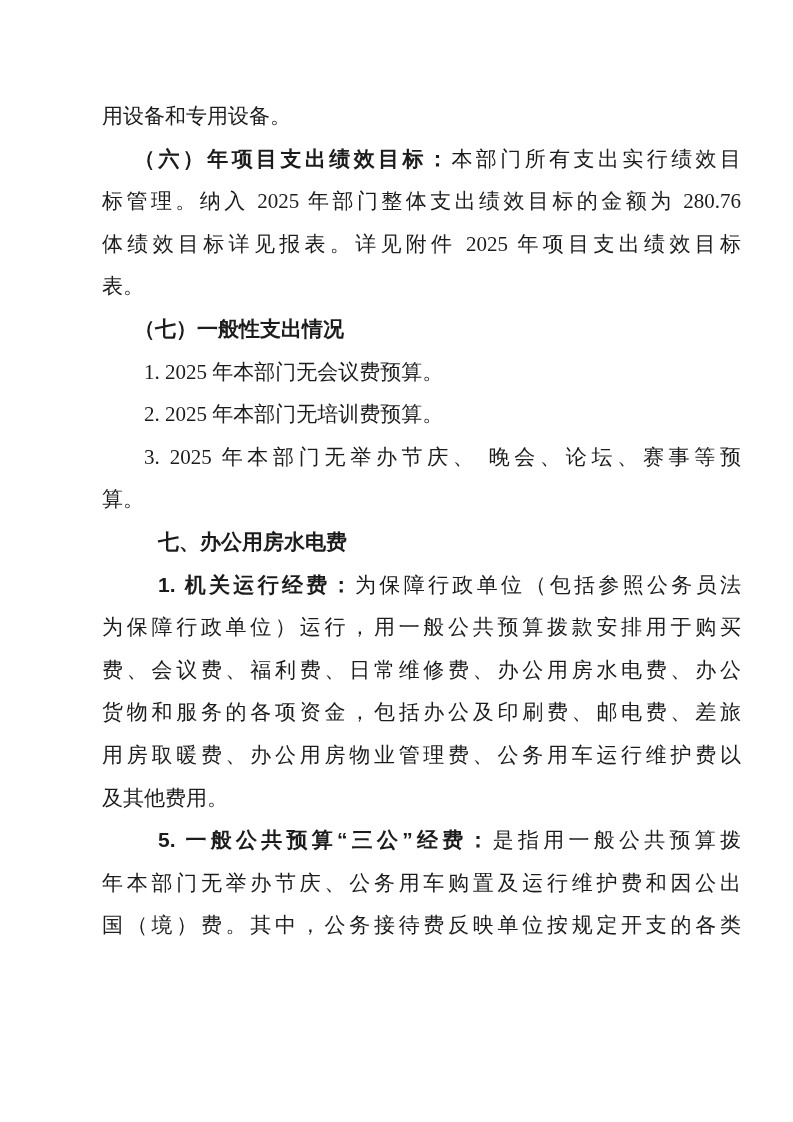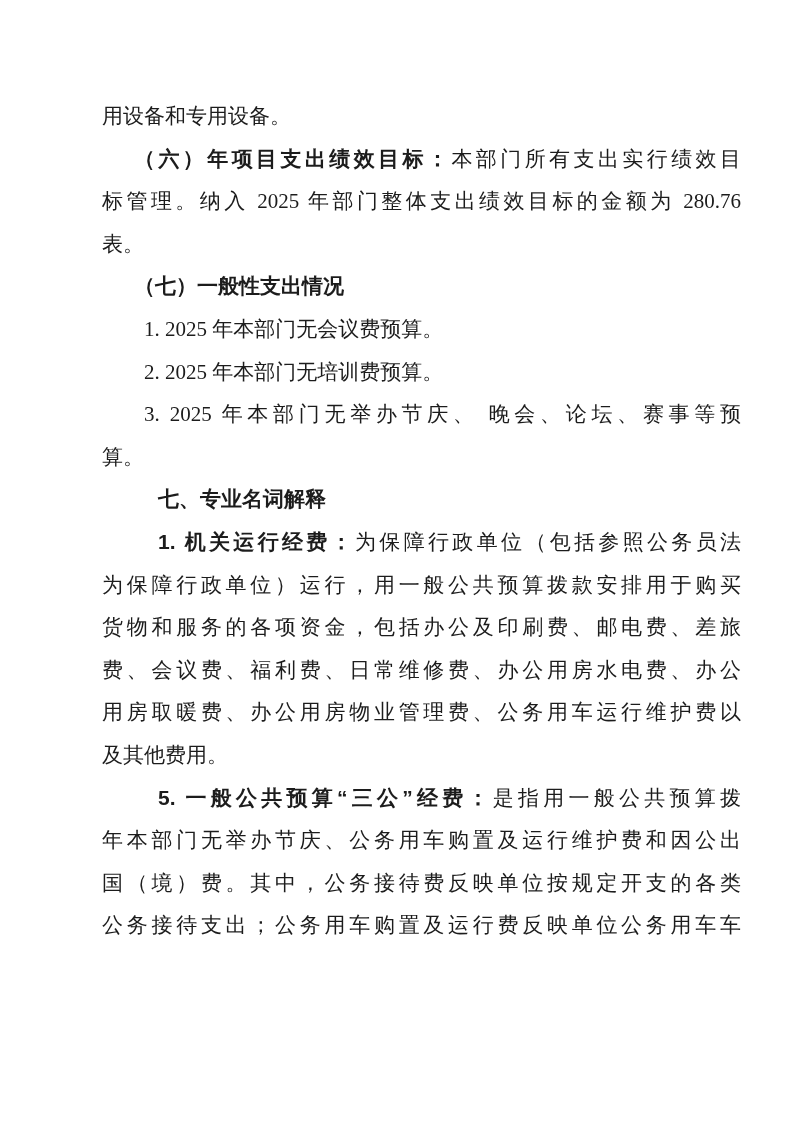--- a/index.html
+++ b/index.html
@@ -47,48 +47,48 @@
 
 <div class="page">
 
   <div class="line">用设备和专用设备。</div>
 
   <div class="line indp j"><b>（六）年项目支出绩效目标：</b><span>本部门所有支出实行绩效目</span></div>
 
   <div class="line j">标管理。纳入 2025 年部门整体支出绩效目标的金额为 280.76</div>
 
 
+  <div class="line j">体绩效目标详见报表。详见附件 2025 年项目支出绩效目标</div>
 
   <div class="line">表。</div>
 
   <div class="line indp"><b>（七）一般性支出情况</b></div>
 
   <div class="line ind">1. 2025 年本部门无会议费预算。</div>
 
   <div class="line ind">2. 2025 年本部门无培训费预算。</div>
 
   <div class="line ind j">3. 2025 年本部门无举办节庆、 晚会、论坛、赛事等预</div>
 
   <div class="line">算。</div>
 
-  <div class="line indh"><b>七、专业名词解释</b></div>
+  <div class="line indh"><b>七、办公用房水电费</b></div>
 
   <div class="line indh j"><b>1. 机关运行经费：</b><span>为保障行政单位（包括参照公务员法</span></div>
 
   <div class="line j">为保障行政单位）运行，用一般公共预算拨款安排用于购买</div>
 
+  <div class="line j">费、会议费、福利费、日常维修费、办公用房水电费、办公</div>
+
   <div class="line j">货物和服务的各项资金，包括办公及印刷费、邮电费、差旅</div>
-
-  <div class="line j">费、会议费、福利费、日常维修费、办公用房水电费、办公</div>
 
   <div class="line j">用房取暖费、办公用房物业管理费、公务用车运行维护费以</div>
 
   <div class="line">及其他费用。</div>
 
   <div class="line indh j"><b>5. 一般公共预算“三公”经费：</b><span>是指用一般公共预算拨</span></div>
 
   <div class="line j">年本部门无举办节庆、公务用车购置及运行维护费和因公出</div>
 
   <div class="line j">国（境）费。其中，公务接待费反映单位按规定开支的各类</div>
 
-  <div class="line j">公务接待支出；公务用车购置及运行费反映单位公务用车车</div>
 
 </div>
 
 </body></html>

